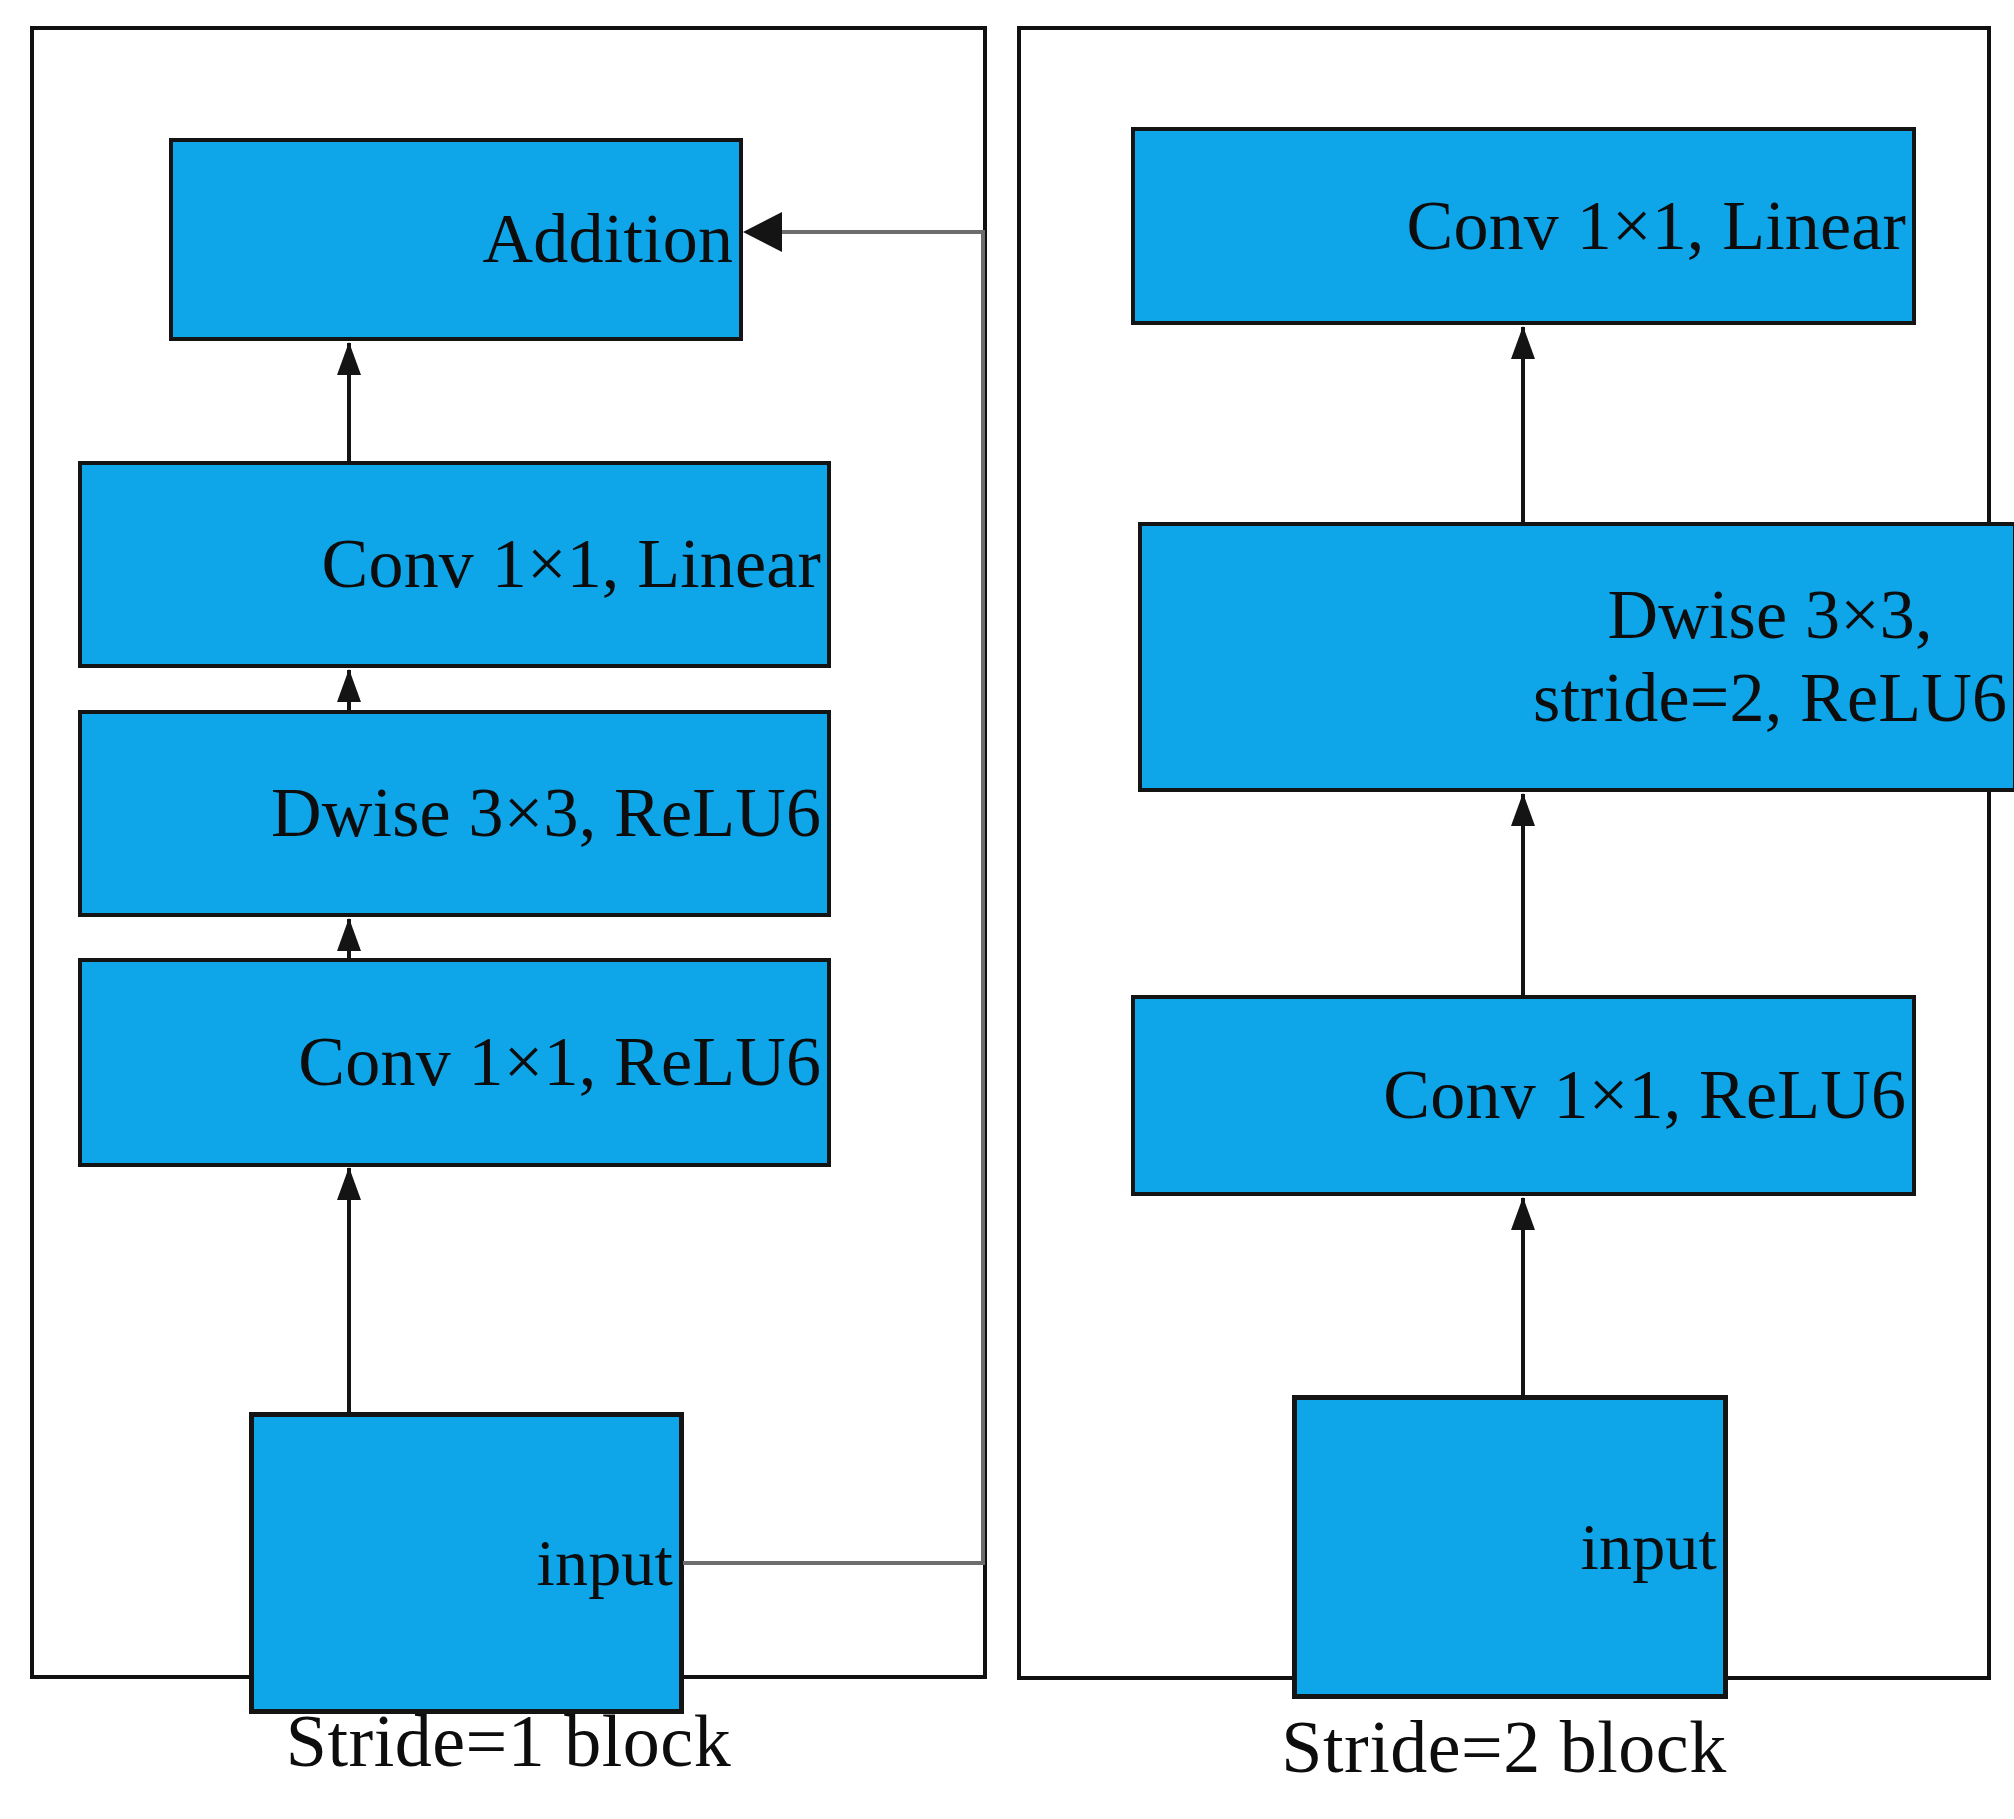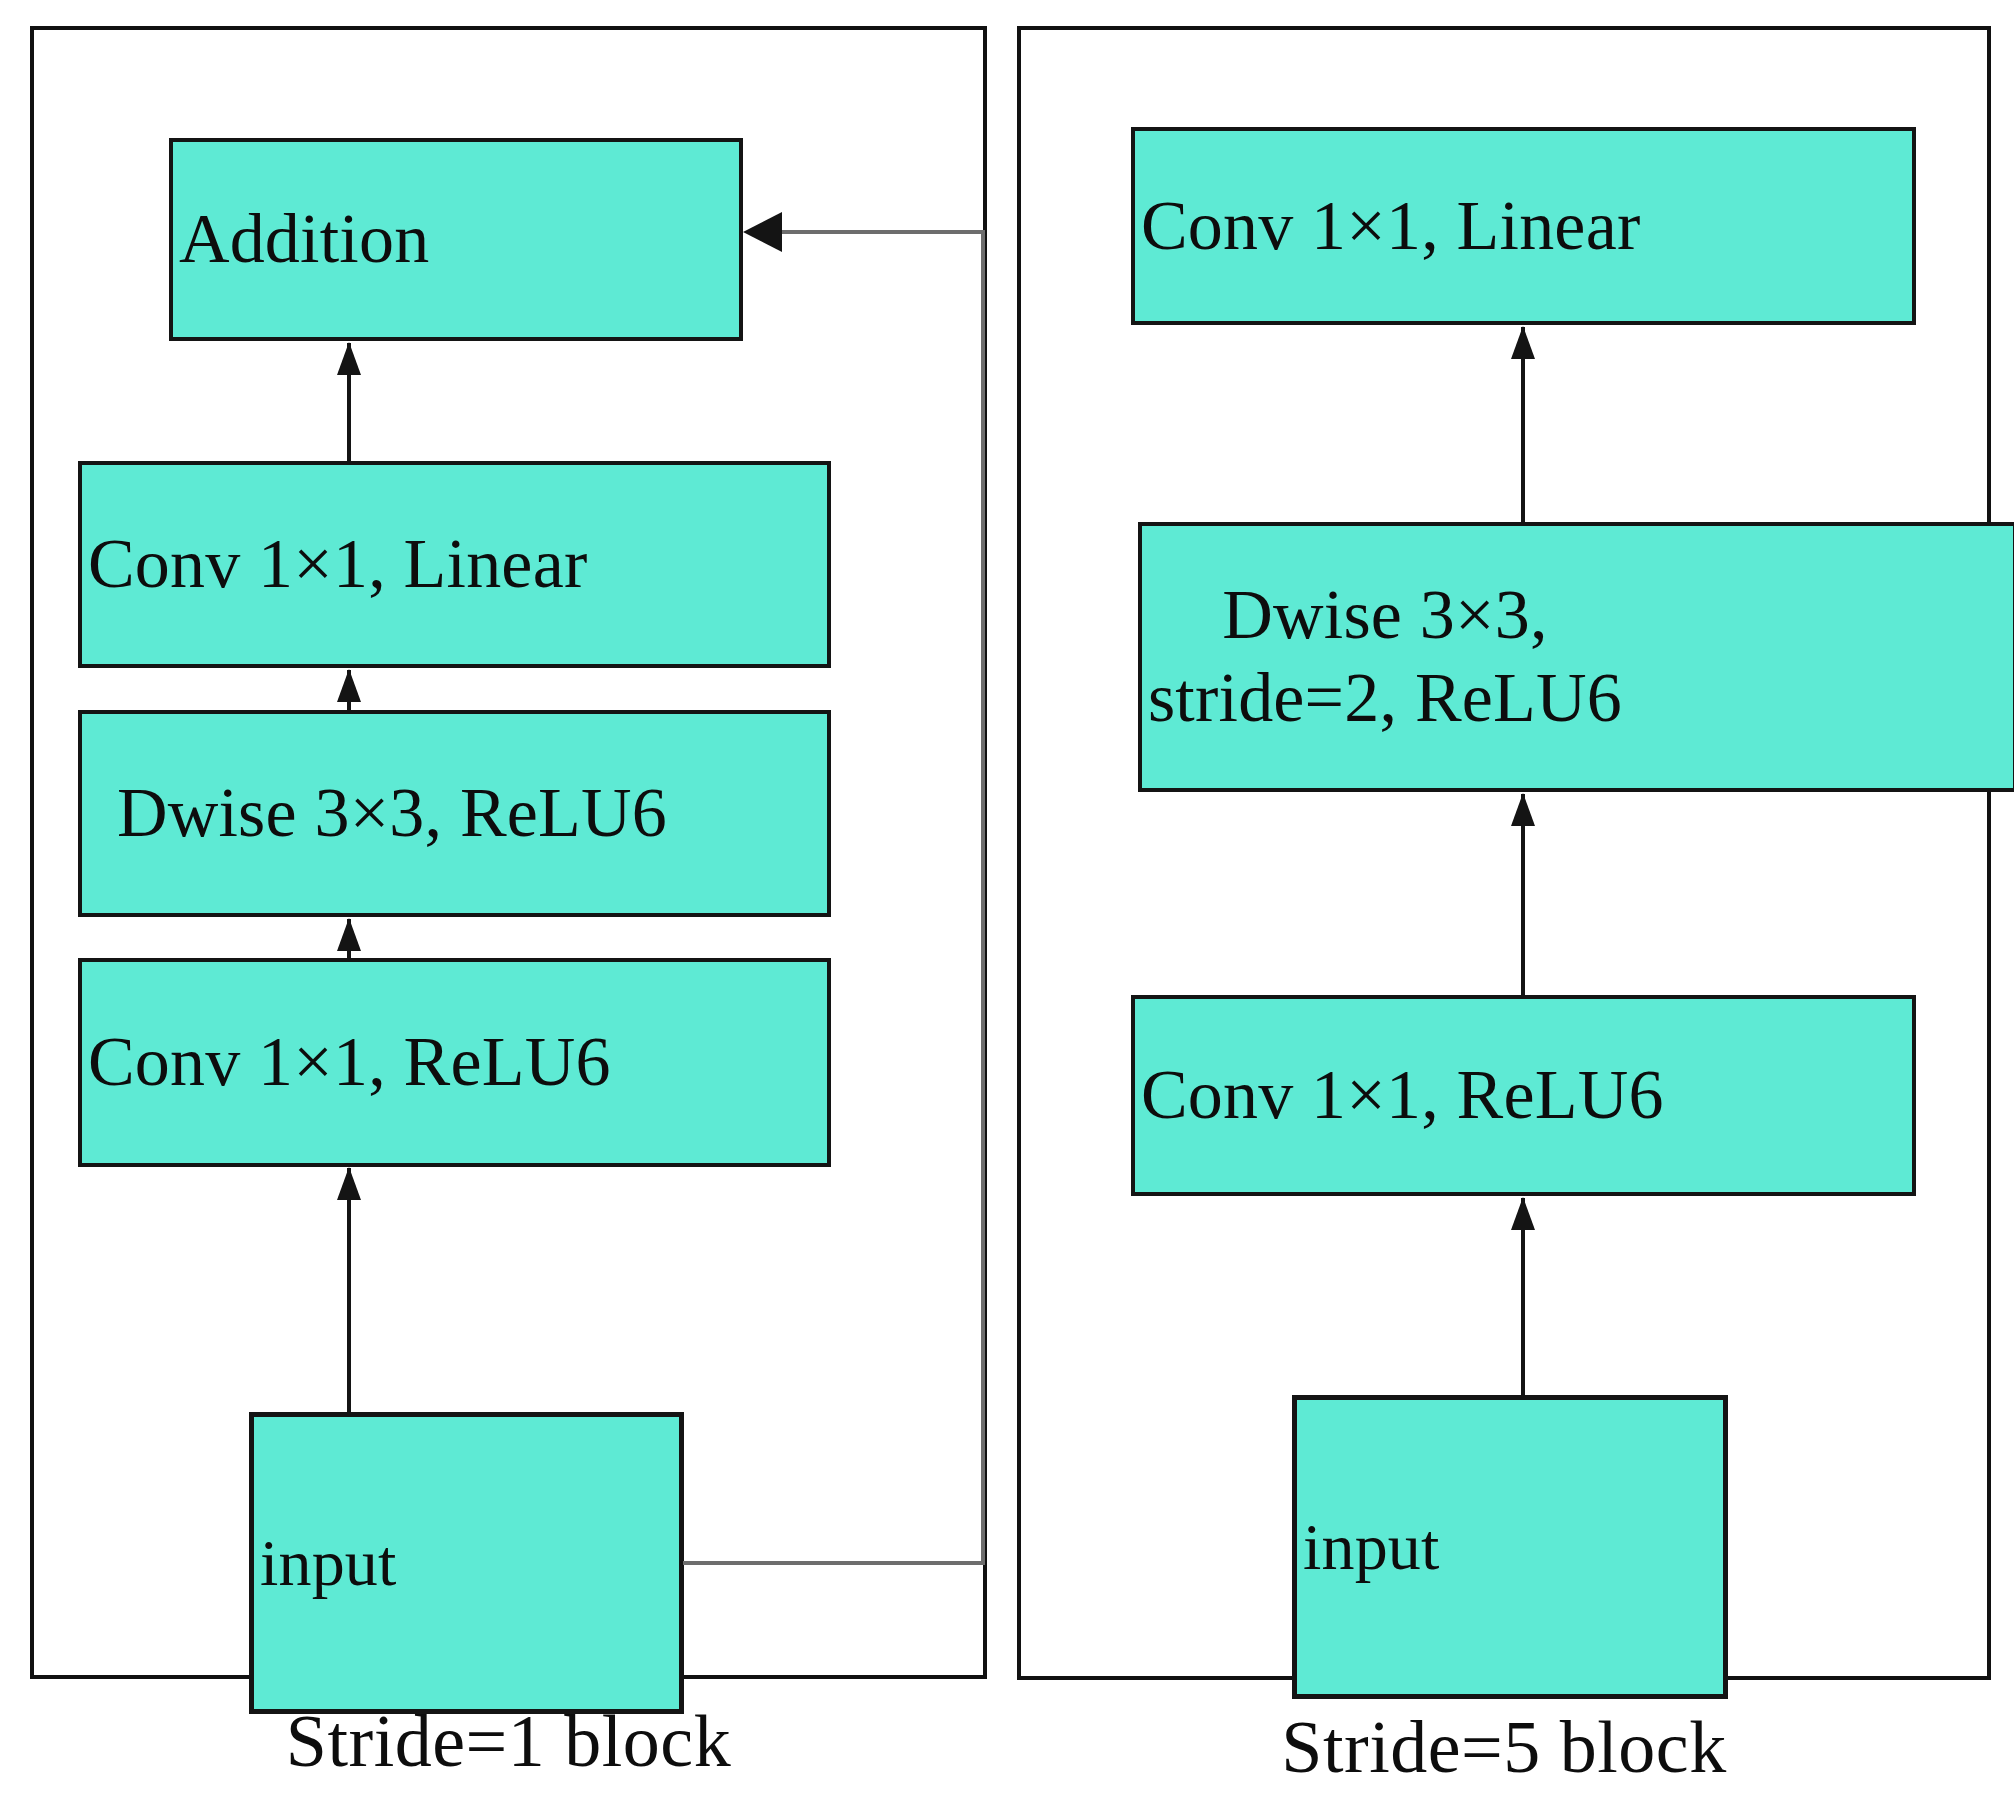--- a/index.html
+++ b/index.html
@@ -26,24 +26,24 @@
     border: 4.9px solid #111111;
     background: #ffffff;
   }
   #panel-left-frame  { left: 30px;   top: 26px; width: 957px;  height: 1653px; }
   #panel-right-frame { left: 1017px; top: 26px; width: 974px;  height: 1654px; }
 
   .node-box {
     position: absolute;
     box-sizing: border-box;
     border: 4.9px solid #141414;
-    background: #5eead4;
+    background: #0ea5e9;
     display: flex;
     align-items: center;
-    justify-content: flex-start;
+    justify-content: flex-end;
     text-align: center;
     line-height: 1.18;
     letter-spacing: 0.2px;
     white-space: pre-line;
   }
   .node-label {
     display: block;
     padding: 0 5.9px;
   }
 
@@ -173,16 +173,16 @@
   </div>
 
   <div id="box-r-input" class="node-box">
     <span class="node-label">input</span>
   </div>
 
   <div id="arrow-r-linear" class="arrow-up"></div>
   <div id="arrow-r-dwise" class="arrow-up"></div>
   <div id="arrow-r-input" class="arrow-up"></div>
 
-  <div id="caption-right" class="panel-caption">Stride=5 block</div>
+  <div id="caption-right" class="panel-caption">Stride=2 block</div>
 
 </div>
 
 
 </body></html>

